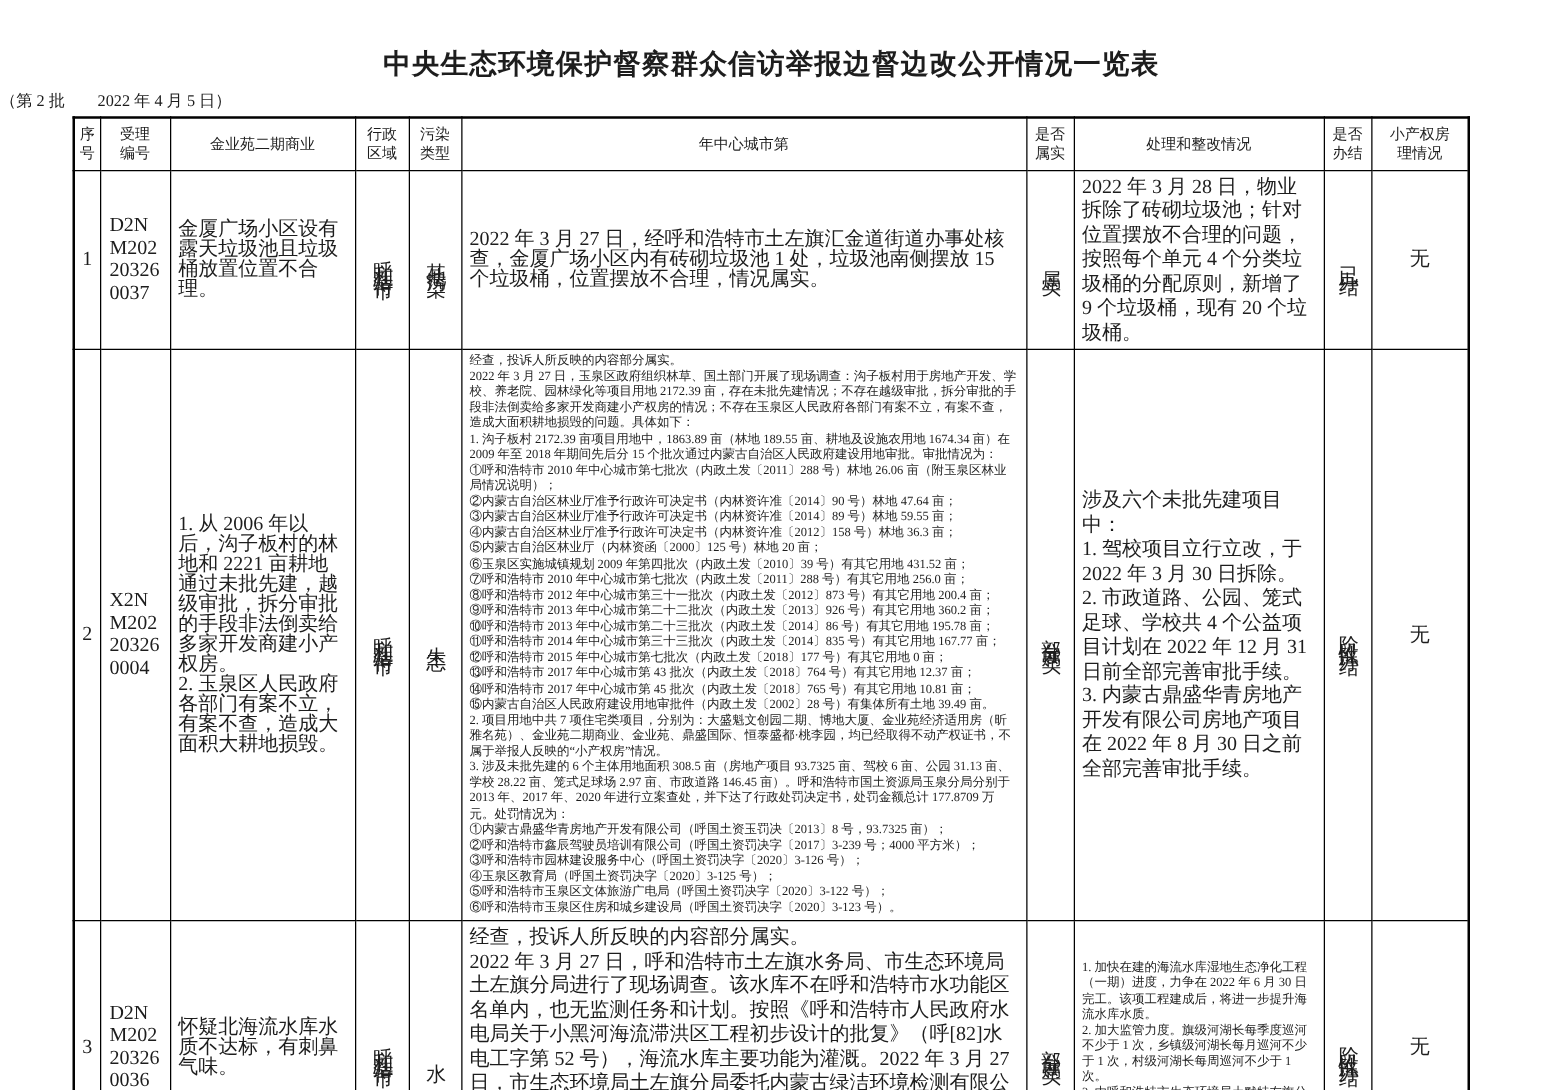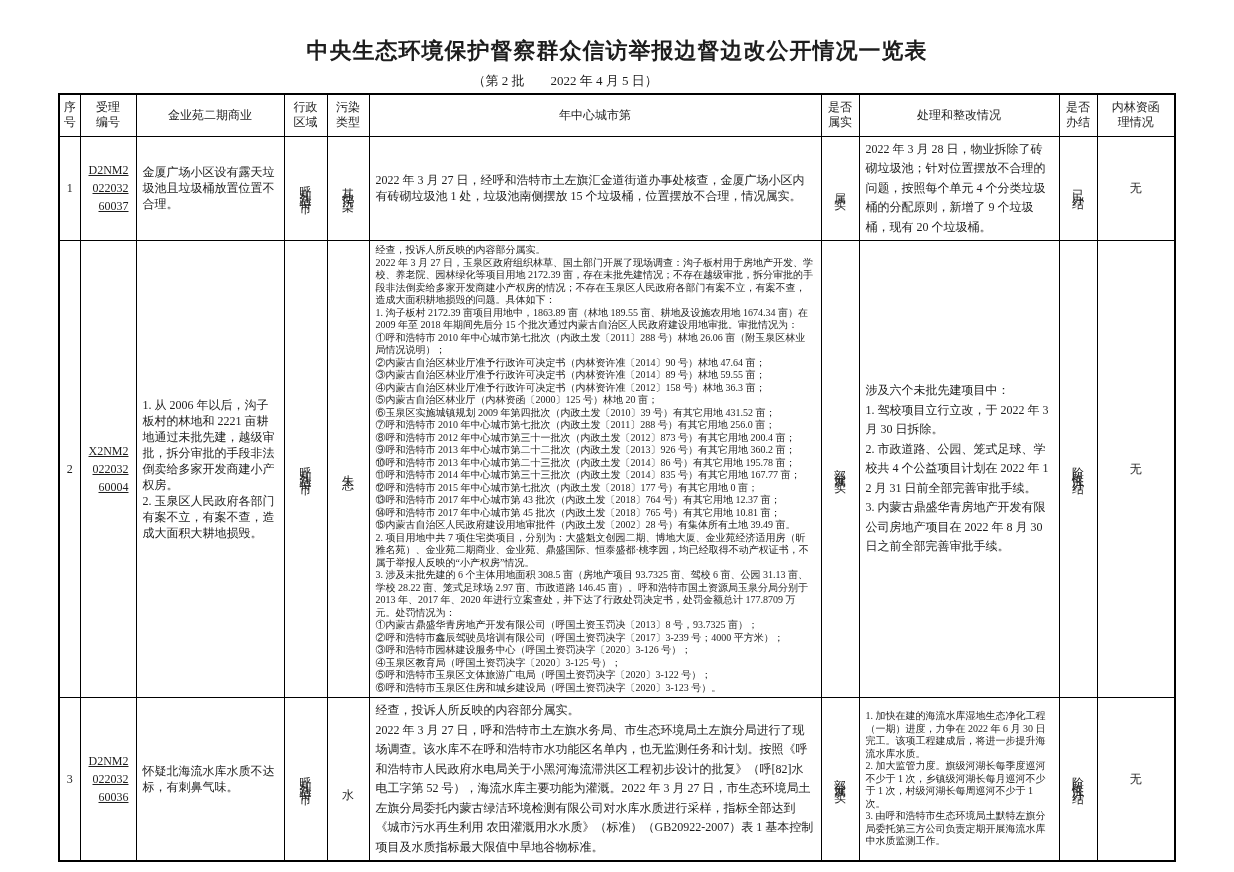--- a/index.html
+++ b/index.html
@@ -7,38 +7,38 @@
     width:1234px;height:872px;background:#ffffff;color:#1d1d1d;
     font-family:"Liberation Serif","DejaVu Serif",serif;
     -webkit-font-smoothing:antialiased;overflow:hidden;
   }
   .page{padding-top:34px;}
   .title{
     text-align:center;font-size:22px;font-weight:bold;margin:0;
     line-height:34px;letter-spacing:1px;
   }
   .subtitle{
-    text-align:center;padding-right:104px;font-size:13px;line-height:18px;margin-top:4px;
+    text-align:left;padding-right:104px;font-size:13px;line-height:18px;margin-top:4px;
   }
   table.doc{
     border-collapse:collapse;table-layout:fixed;width:1116px;
     margin:3px auto 0 auto;border:2px solid #000;
   }
   th,td{border:1px solid #000;padding:0;overflow:hidden;}
   th{
     font-weight:normal;font-size:12px;line-height:15px;text-align:center;
     vertical-align:middle;white-space:pre-line;padding:2px 1px;
   }
-  td{font-size:12px;vertical-align:middle;}
+  td{font-size:16px;vertical-align:middle;}
   tr.r-head{height:42px;}
   tr.r1{height:82px;}
   tr.r2{height:448px;}
   tr.r3{height:128px;}
   .center{text-align:center;}
-  .idcell{word-break:break-all;line-height:18px;padding:0 7px;text-align:right;text-decoration:underline;}
+  .idcell{word-break:break-all;line-height:18px;padding:0 7px;text-align:left;}
   .text{
     text-align:left;padding:3px 6px;white-space:pre-wrap;
     word-break:break-all;line-height:16px;
   }
   .lh19{line-height:19.5px;}
   .tight{font-size:10px;line-height:12.5px;}
   .top{vertical-align:top;}
   .vert{
     display:inline-block;writing-mode:vertical-rl;text-orientation:upright;
     letter-spacing:4px;line-height:1;
@@ -74,21 +74,21 @@
         <th>行政
 区域</th>
         <th>污染
 类型</th>
         <th>年中心城市第</th>
         <th>是否
 属实</th>
         <th>处理和整改情况</th>
         <th>是否
 办结</th>
-        <th>内林资函
+        <th>小产权房
 理情况</th>
       </tr>
     </thead>
     <tbody>
       <tr class="r1">
         <td class="center">1</td>
         <td class="idcell">D2NM202203260037</td>
         <td class="text">金厦广场小区设有露天垃圾池且垃圾桶放置位置不合理。</td>
         <td class="center"><span class="vert">呼和浩特市</span></td>
         <td class="center"><span class="vert">其他污染</span></td>

